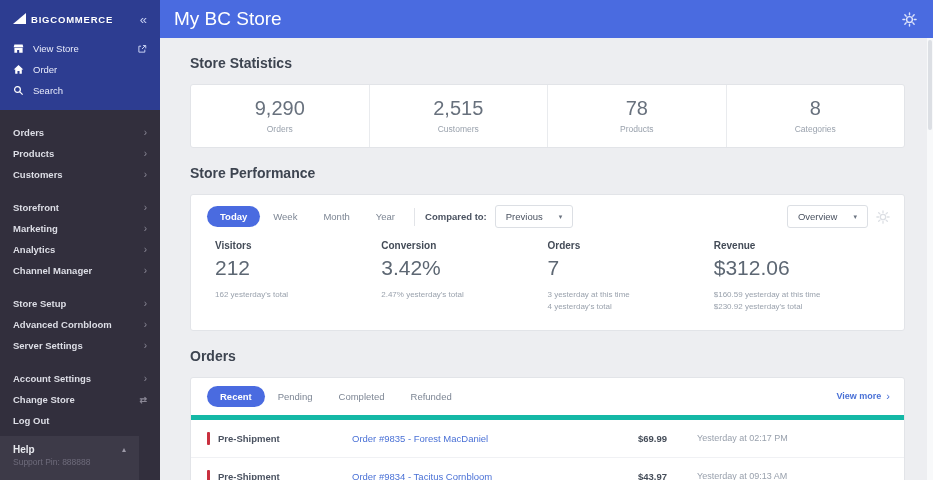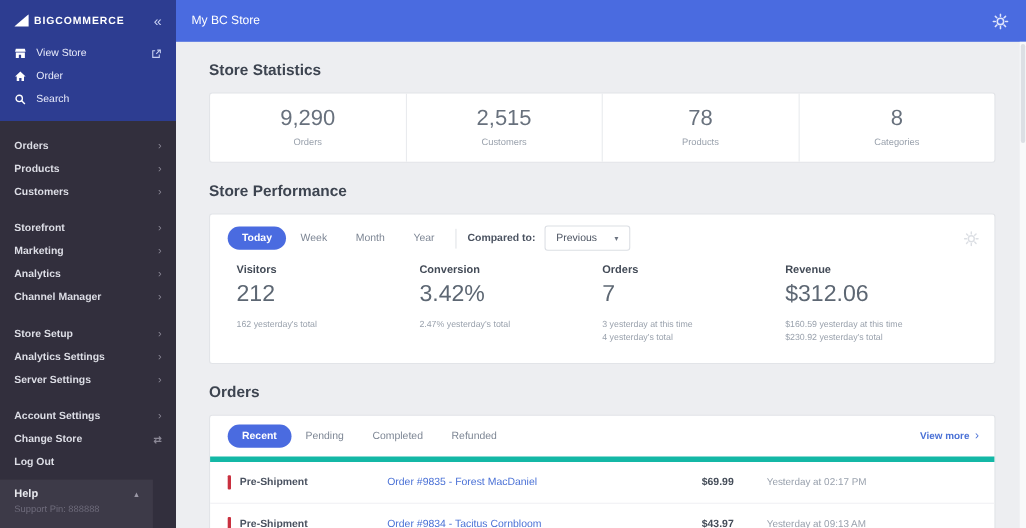--- a/index.html
+++ b/index.html
@@ -24,21 +24,21 @@
   .nav-item .swap { color:#8a8795; font-size:9px; }
 
   .help { position:absolute; bottom:0; left:0; width:139px; height:44px; background:#3d3a48; padding:8px 13px 0; cursor:pointer; }
   .help-row { display:flex; align-items:center; justify-content:space-between; }
   .help-title { color:#e8e9ee; font-size:10px; font-weight:bold; }
   .help-caret { color:#9b98a6; font-size:8px; }
   .help-sub { color:#6e6b7b; font-size:8.5px; margin-top:2px; }
 
   
   .header { position:absolute; left:160px; top:0; right:0; height:38px; background:#4a6be0; display:flex; align-items:center; padding:0 16px 0 14px; z-index:2; }
-  .header-title { color:#fff; font-size:11px; }
+  .header-title { color:#fff; font-size:19px; }
   .header-gear { margin-left:auto; cursor:pointer; display:flex; }
 
   
   .main { position:absolute; left:160px; top:38px; right:0; bottom:0; background:#edeef1; padding:0 28px 0 30px; overflow:hidden; }
   .scrollbar { position:absolute; right:0; top:38px; width:6px; bottom:0; background:#f8f9fa; z-index:4; }
   .scrollbar .thumb { position:absolute; top:2px; left:1px; width:4px; height:90px; background:#dcdfe4; border-radius:2px; }
 
   h2.sec { font-size:14px; color:#3d4450; font-weight:bold; margin-top:17px; }
   .card { background:#fff; border:1px solid #e2e4e8; border-radius:3px; margin-top:13px; }
 
@@ -162,21 +162,21 @@
             <span>Channel Manager</span>
             <span class="chev">›</span>
           </div>
       </div>
       <div class="nav-group">
         <div class="nav-item">
             <span>Store Setup</span>
             <span class="chev">›</span>
           </div>
         <div class="nav-item">
-            <span>Analytics Settings</span>
+            <span>Advanced Cornbloom</span>
             <span class="chev">›</span>
           </div>
         <div class="nav-item">
             <span>Server Settings</span>
             <span class="chev">›</span>
           </div>
       </div>
       <div class="nav-group">
         <div class="nav-item">
             <span>Account Settings</span>
@@ -240,20 +240,24 @@
         <span class="pill">Week</span>
         <span class="pill">Month</span>
         <span class="pill">Year</span>
         <span class="vdiv"></span>
         <span class="cmp-label">Compared to:</span>
         <span class="select">
           <span>Previous</span>
           <span class="caret">▾</span>
         </span>
         <span class="right-controls">
+          <span class="select">
+            <span>Overview</span>
+            <span class="caret">▾</span>
+          </span>
           <span style="display:flex;">
             <svg width="14" height="14" viewBox="0 0 16 16" fill="none" stroke="#dcdfe4" stroke-width="1.5" stroke-linecap="round">
               <circle cx="8" cy="8" r="3.1"></circle>
               <path d="M13 8h2M11.54 11.54l1.41 1.41M8 13v2M4.46 11.54l-1.41 1.41M3 8H1M4.46 4.46L3.05 3.05M8 3V1M11.54 4.46l1.41-1.41"></path>
             </svg>
           </span>
         </span>
       </div>
       <div class="metrics">
         <div class="metric">

